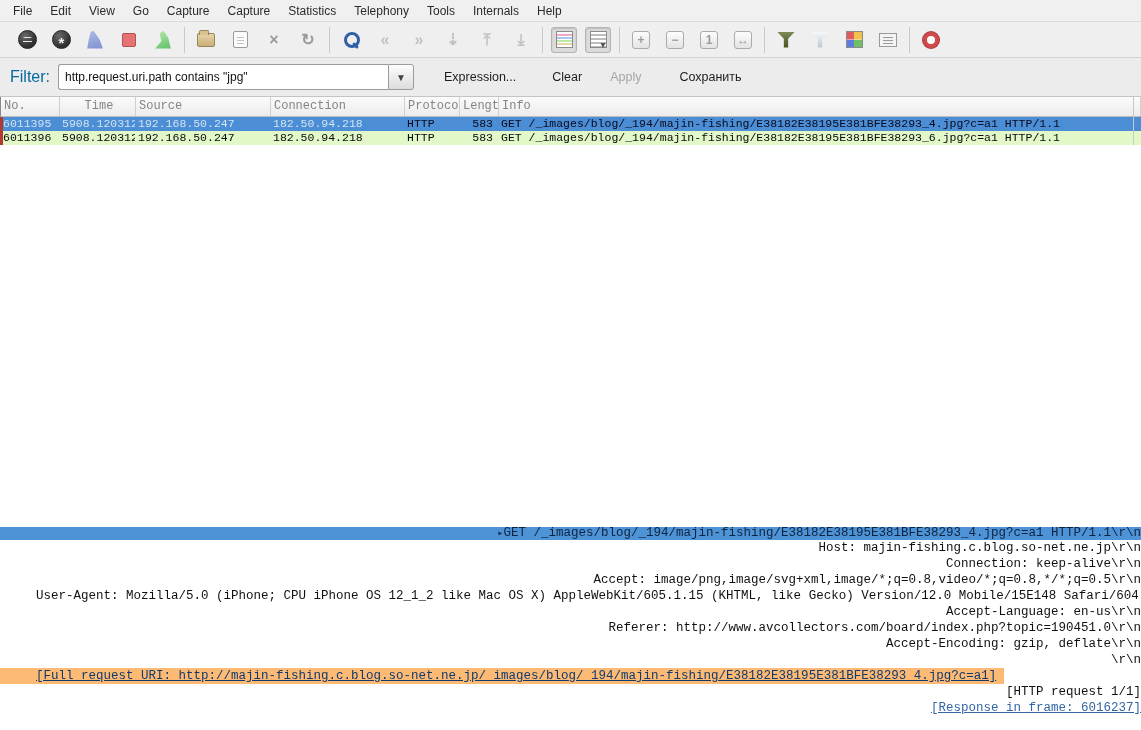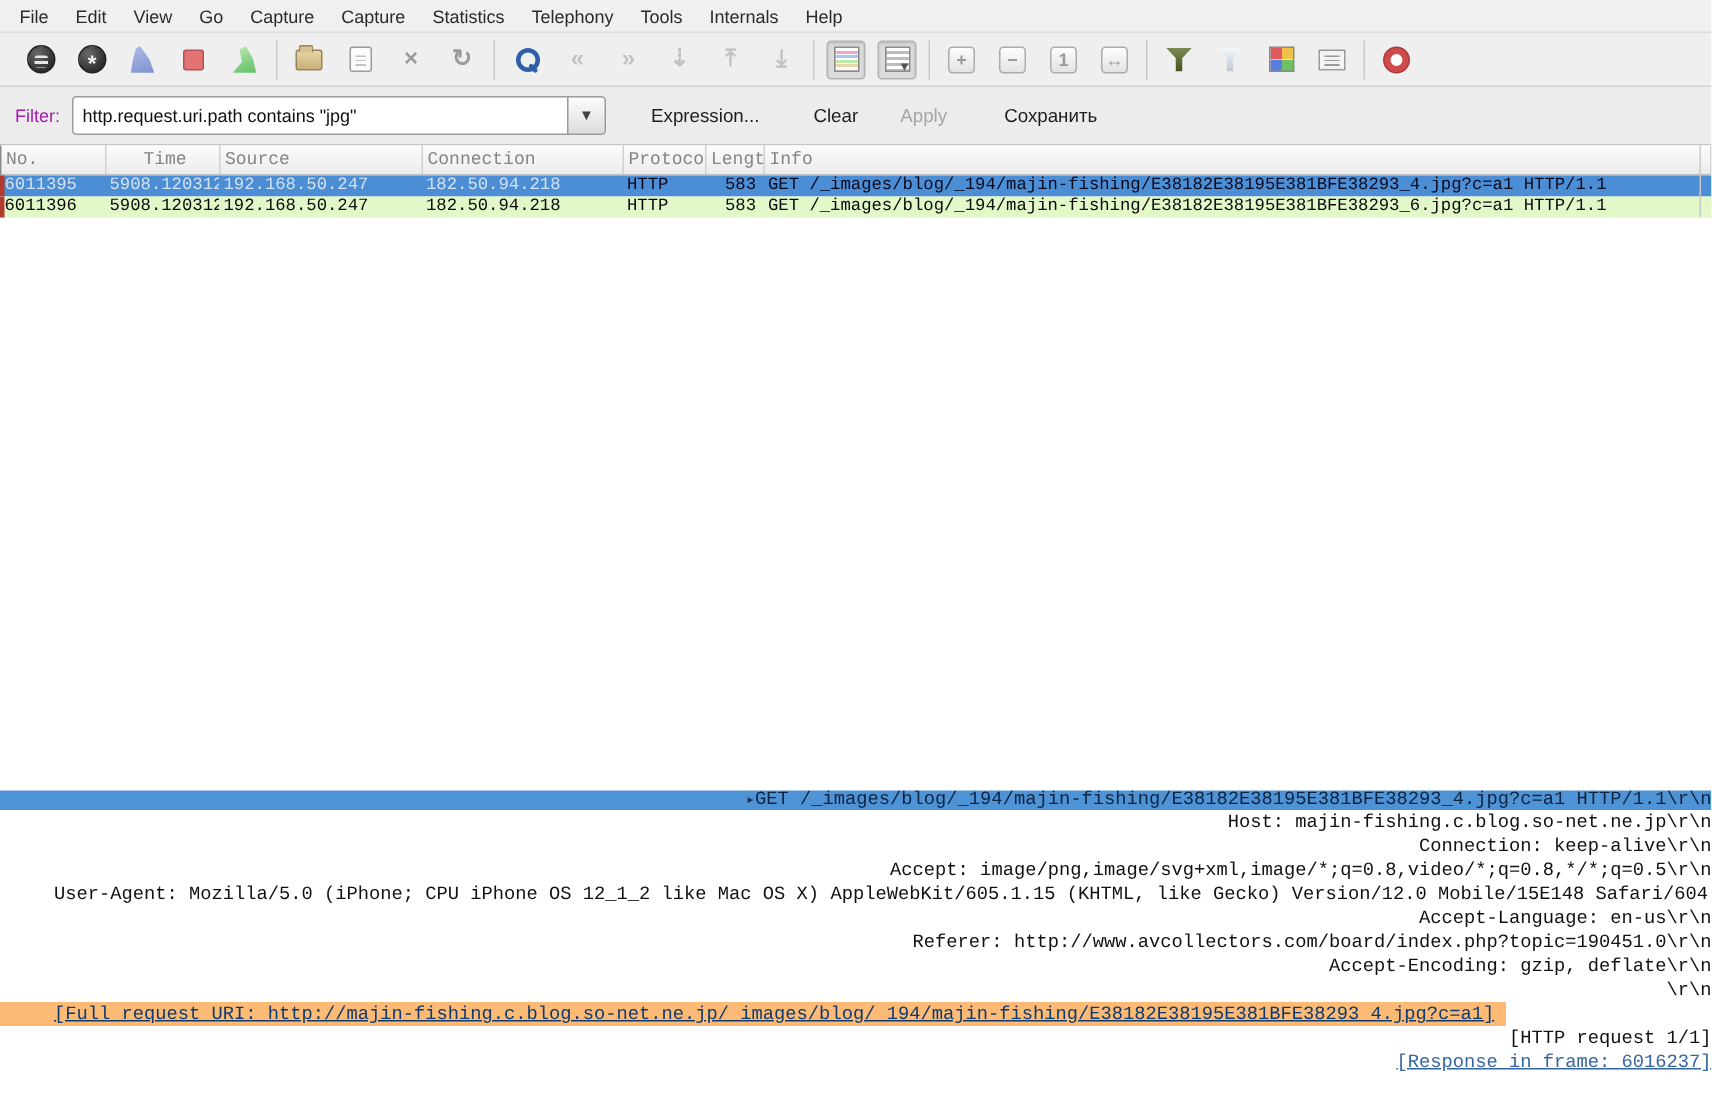--- a/index.html
+++ b/index.html
@@ -72,21 +72,21 @@
   .ic-prefs { width:18px; height:14px; border:1px solid #9a9a9a; background:#f3f3f3; }
   .ic-prefs::after { content:""; position:absolute; left:3px; right:3px; top:3px; height:8px;
       background:repeating-linear-gradient(#9a9a9a 0 1px, transparent 1px 3px); }
   .ic-ring { width:16px; height:16px; border-radius:50%; border:4px solid #cf4b4b; background:#fff;
       box-shadow:0 0 0 1px #a83a3a; }
 
   
   #filterbar { position:absolute; top:58px; left:0; right:0; height:39px;
                background:#ececec; border-bottom:1px solid #c4c4c4;
                display:flex; align-items:center; }
-  #filter-label { font-size:12px; color:#a21caf; margin:0 8px 0 10px; }
+  #filter-label { font-size:16px; color:#0369a1; margin:0 8px 0 10px; }
   #filter-input { width:330px; height:26px; border:1px solid #9b9b9b; border-right:none;
                   border-radius:3px 0 0 3px; padding:0 6px; font-size:12px; color:#111;
                   font-family:"Liberation Sans", sans-serif; background:#fff; outline:none; }
   #filter-dropdown { width:26px; height:26px; border:1px solid #9b9b9b; border-radius:0 3px 3px 0;
                   background:linear-gradient(#fdfdfd,#dcdcdc); display:flex; align-items:center;
                   justify-content:center; font-size:10px; color:#444; }
   .fbtn { font-size:12.5px; color:#1d1d1d; padding:5px 8px; cursor:default; }
   .fbtn.disabled { color:#a6a6a6; }
   #btn-expression { margin-left:22px; }
   #btn-clear { margin-left:20px; }
@@ -97,21 +97,21 @@
   #listpane { position:absolute; top:97px; left:0; right:0; height:430px; background:#fff; }
   #listpane::after { content:""; position:absolute; top:0; right:7px; width:1px; height:48px; background:#c8c8c8; }
   #plheader { display:flex; height:20px; background:linear-gradient(#fbfbfb,#ececec);
               border-bottom:1px solid #bdbdbd; border-left:1px solid #8a8a8a;
               font-family:"Liberation Mono", monospace; font-size:12px; color:#848484; }
   .hcell { border-right:1px solid #d0d0d0; padding:2px 0 0 3px; overflow:hidden; white-space:nowrap; }
   .prow { display:flex; height:14px; font-family:"Liberation Mono", monospace; font-size:11.5px;
           line-height:14px; white-space:nowrap; position:relative; }
   .prow::before { content:""; position:absolute; left:0; top:0; width:3px; height:100%; background:#b03a2e; }
   .pcell { padding-left:3px; overflow:hidden; white-space:nowrap; }
-  .col-0 { width:70px; } .col-1 { width:76px;text-align:center; } .col-2 { width:135px; } .col-3 { width:134px; }
+  .col-0 { width:59px; } .col-1 { width:76px;text-align:center; } .col-2 { width:135px; } .col-3 { width:134px; }
   .col-4 { width:55px; } .col-5 { width:39px; text-align:right; padding-right:5px; }
   .col-6 { flex:1; }
   .prow.selected { background:#4b8ed5; }
   .prow.selected .dim { color:#d3e2f3; }
   .prow.selected .dark { color:#0a0a1e; }
   .prow.http { background:#e2f8c8; color:#0a0a0a; }
 
   
   #detailspane { position:absolute; top:527px; left:0; right:0; height:191px; background:#fff;
                  overflow:hidden; font-family:"Liberation Mono", monospace; font-size:12.5px;

